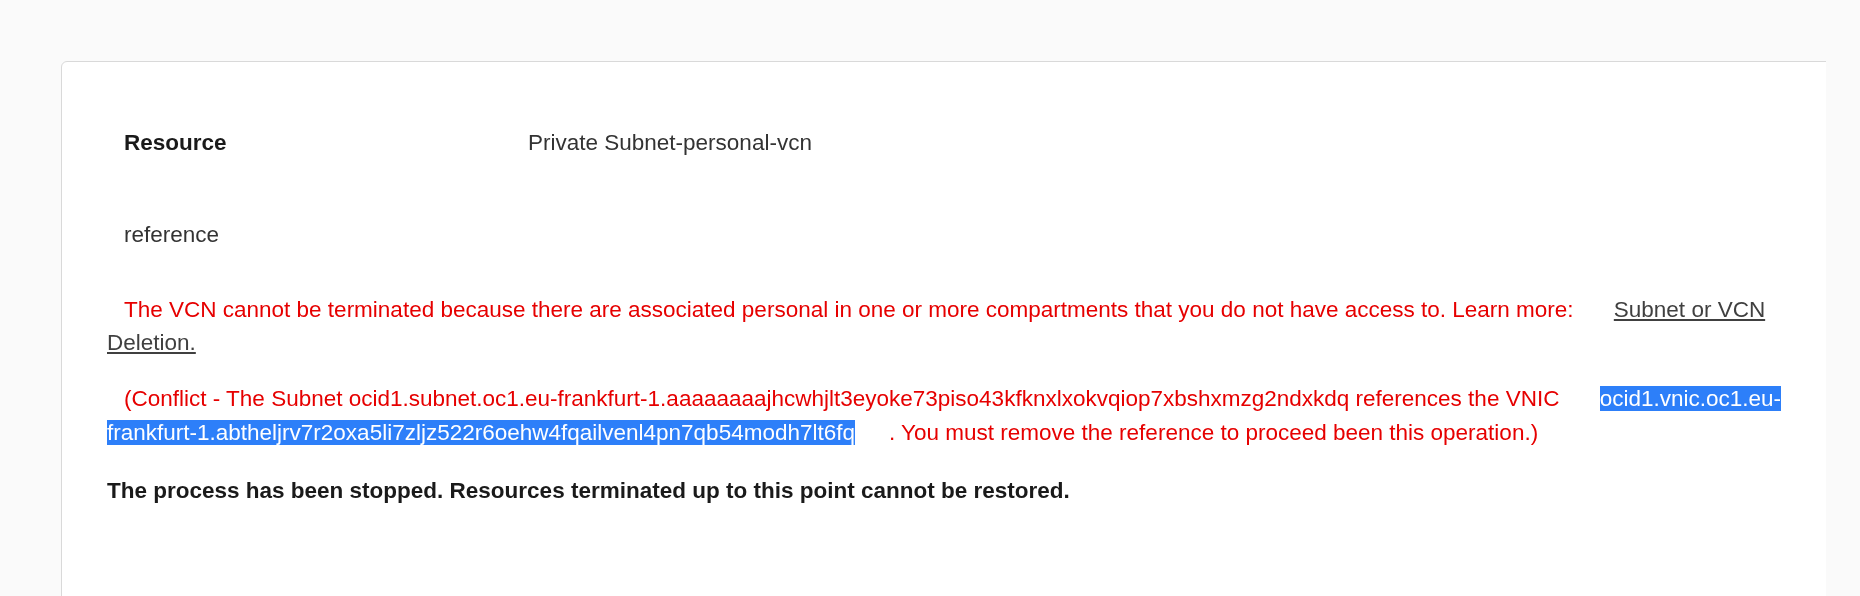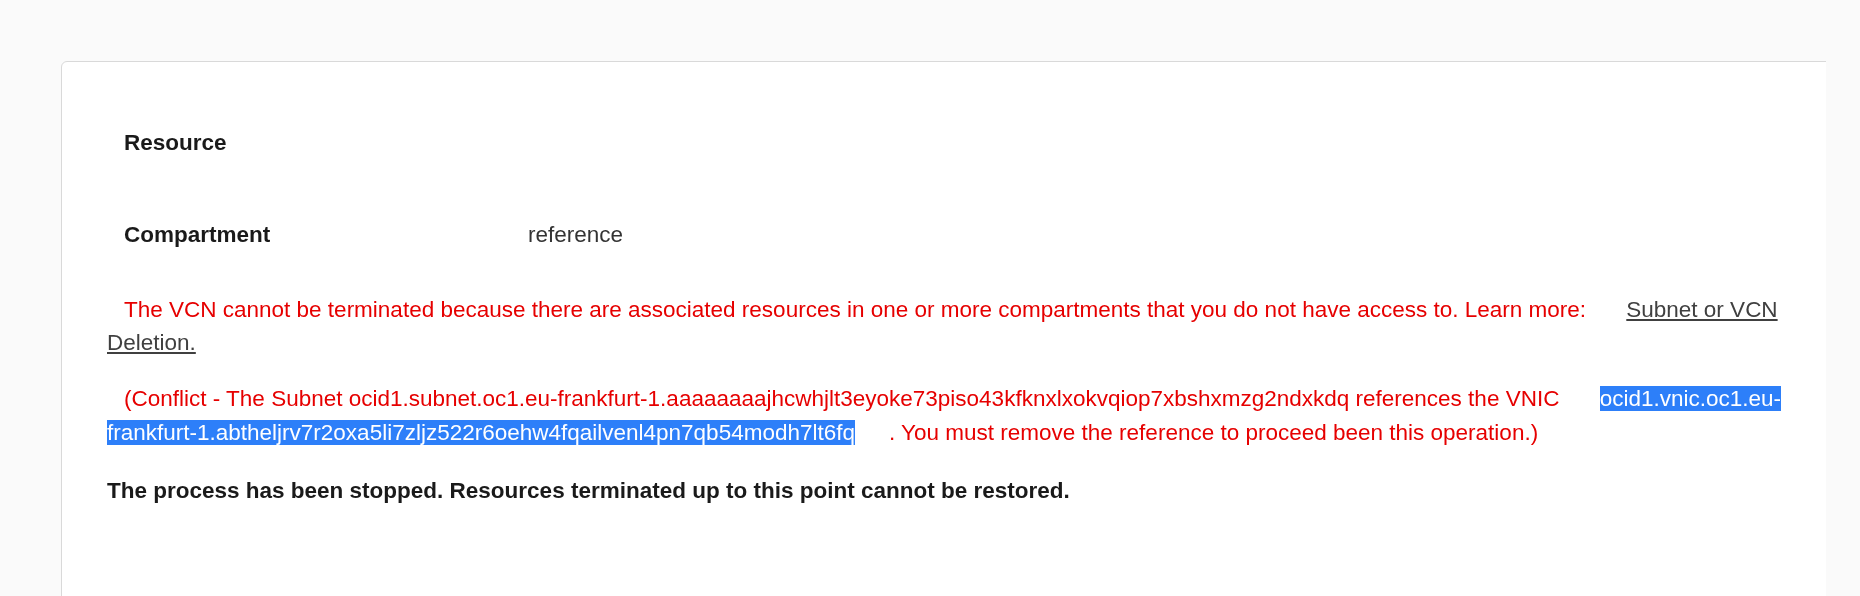--- a/index.html
+++ b/index.html
@@ -58,29 +58,29 @@
       margin-top: 20px;
     }
   </style>
 </head>
 <body>
 
 <div class="panel">
 
   <div class="kv-row">
     <div class="kv-label">Resource</div>
+    <div class="kv-value">Private Subnet-personal-vcn</div>
   </div>
 
   <div class="kv-row">
-    <div class="kv-label">Compartment</div>
     <div class="kv-value">reference</div>
   </div>
 
   <div class="error-block">
-    <span>The VCN cannot be terminated because there are associated resources in one or more compartments that you do not have access to. Learn more: </span><a href="#">Subnet or VCN Deletion.</a>
+    <span>The VCN cannot be terminated because there are associated personal in one or more compartments that you do not have access to. Learn more: </span><a href="#">Subnet or VCN Deletion.</a>
   </div>
 
   <div class="conflict-block">
     <span>(Conflict - The Subnet ocid1.subnet.oc1.eu-frankfurt-1.aaaaaaaajhcwhjlt3eyoke73piso43kfknxlxokvqiop7xbshxmzg2ndxkdq references the VNIC </span><span class="highlighted">ocid1.vnic.oc1.eu-frankfurt-1.abtheljrv7r2oxa5li7zljz522r6oehw4fqailvenl4pn7qb54modh7lt6fq</span><span>. You must remove the reference to proceed been this operation.)</span>
   </div>
 
   <div class="stopped-msg">The process has been stopped. Resources terminated up to this point cannot be restored.</div>
 
 </div>
 

